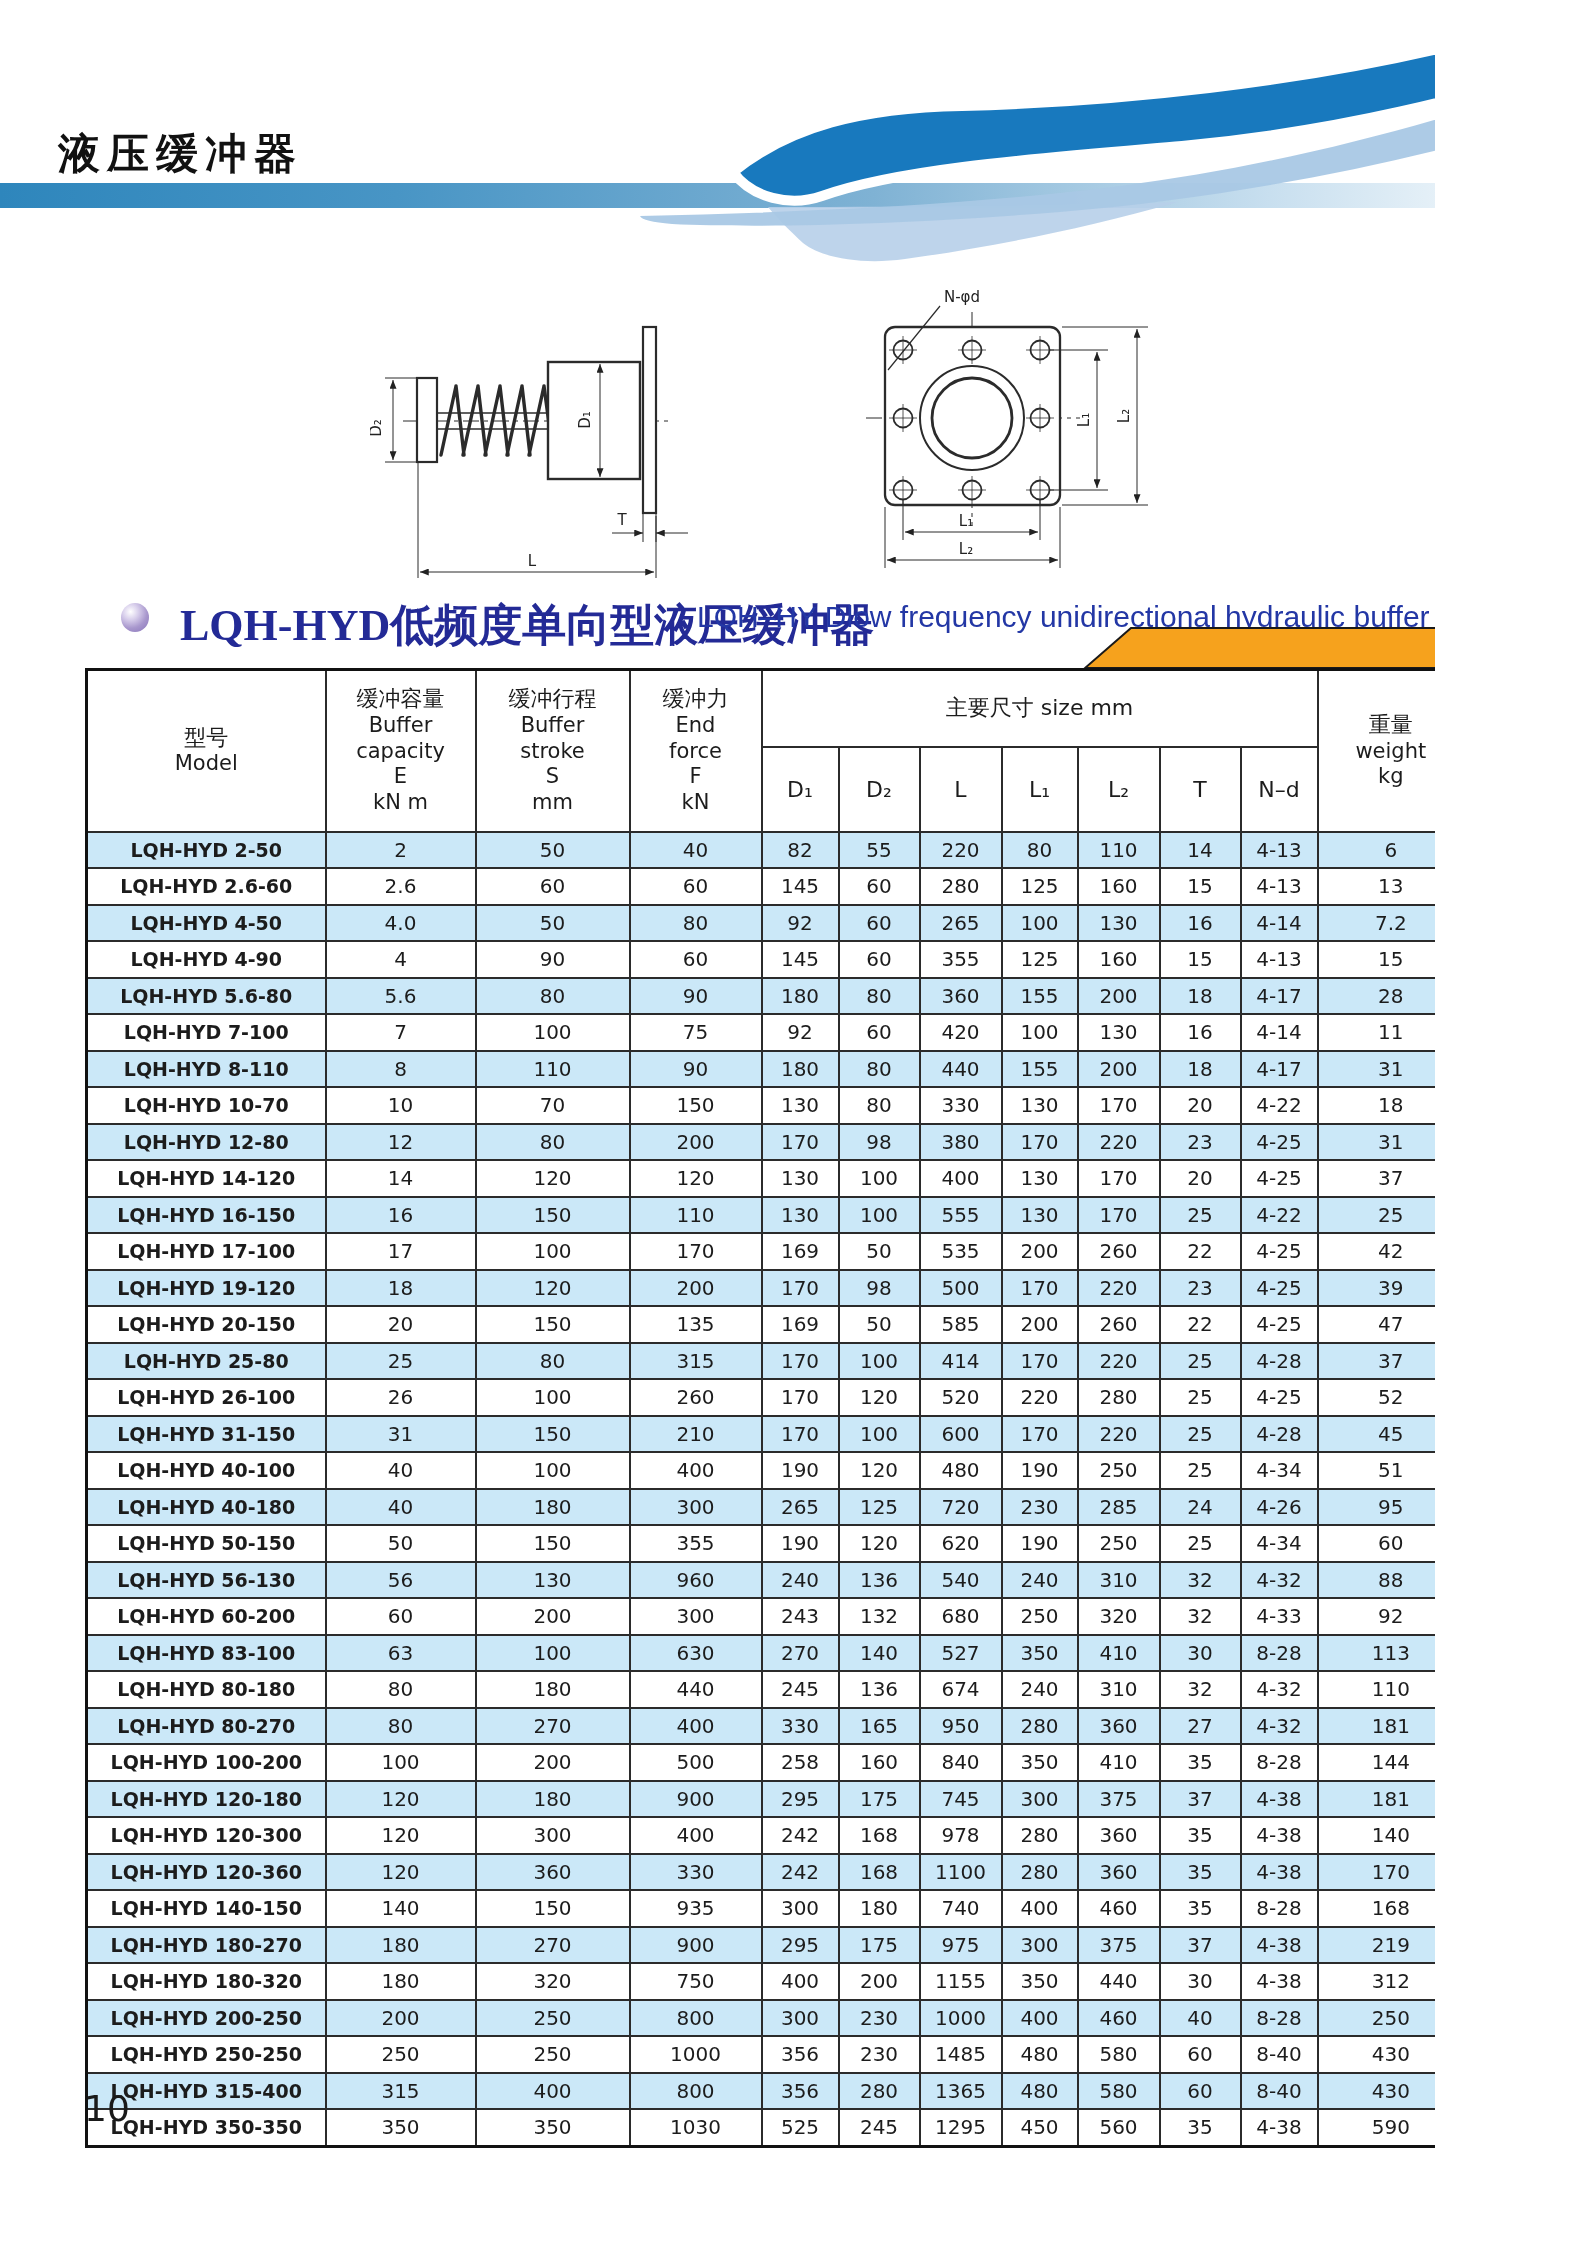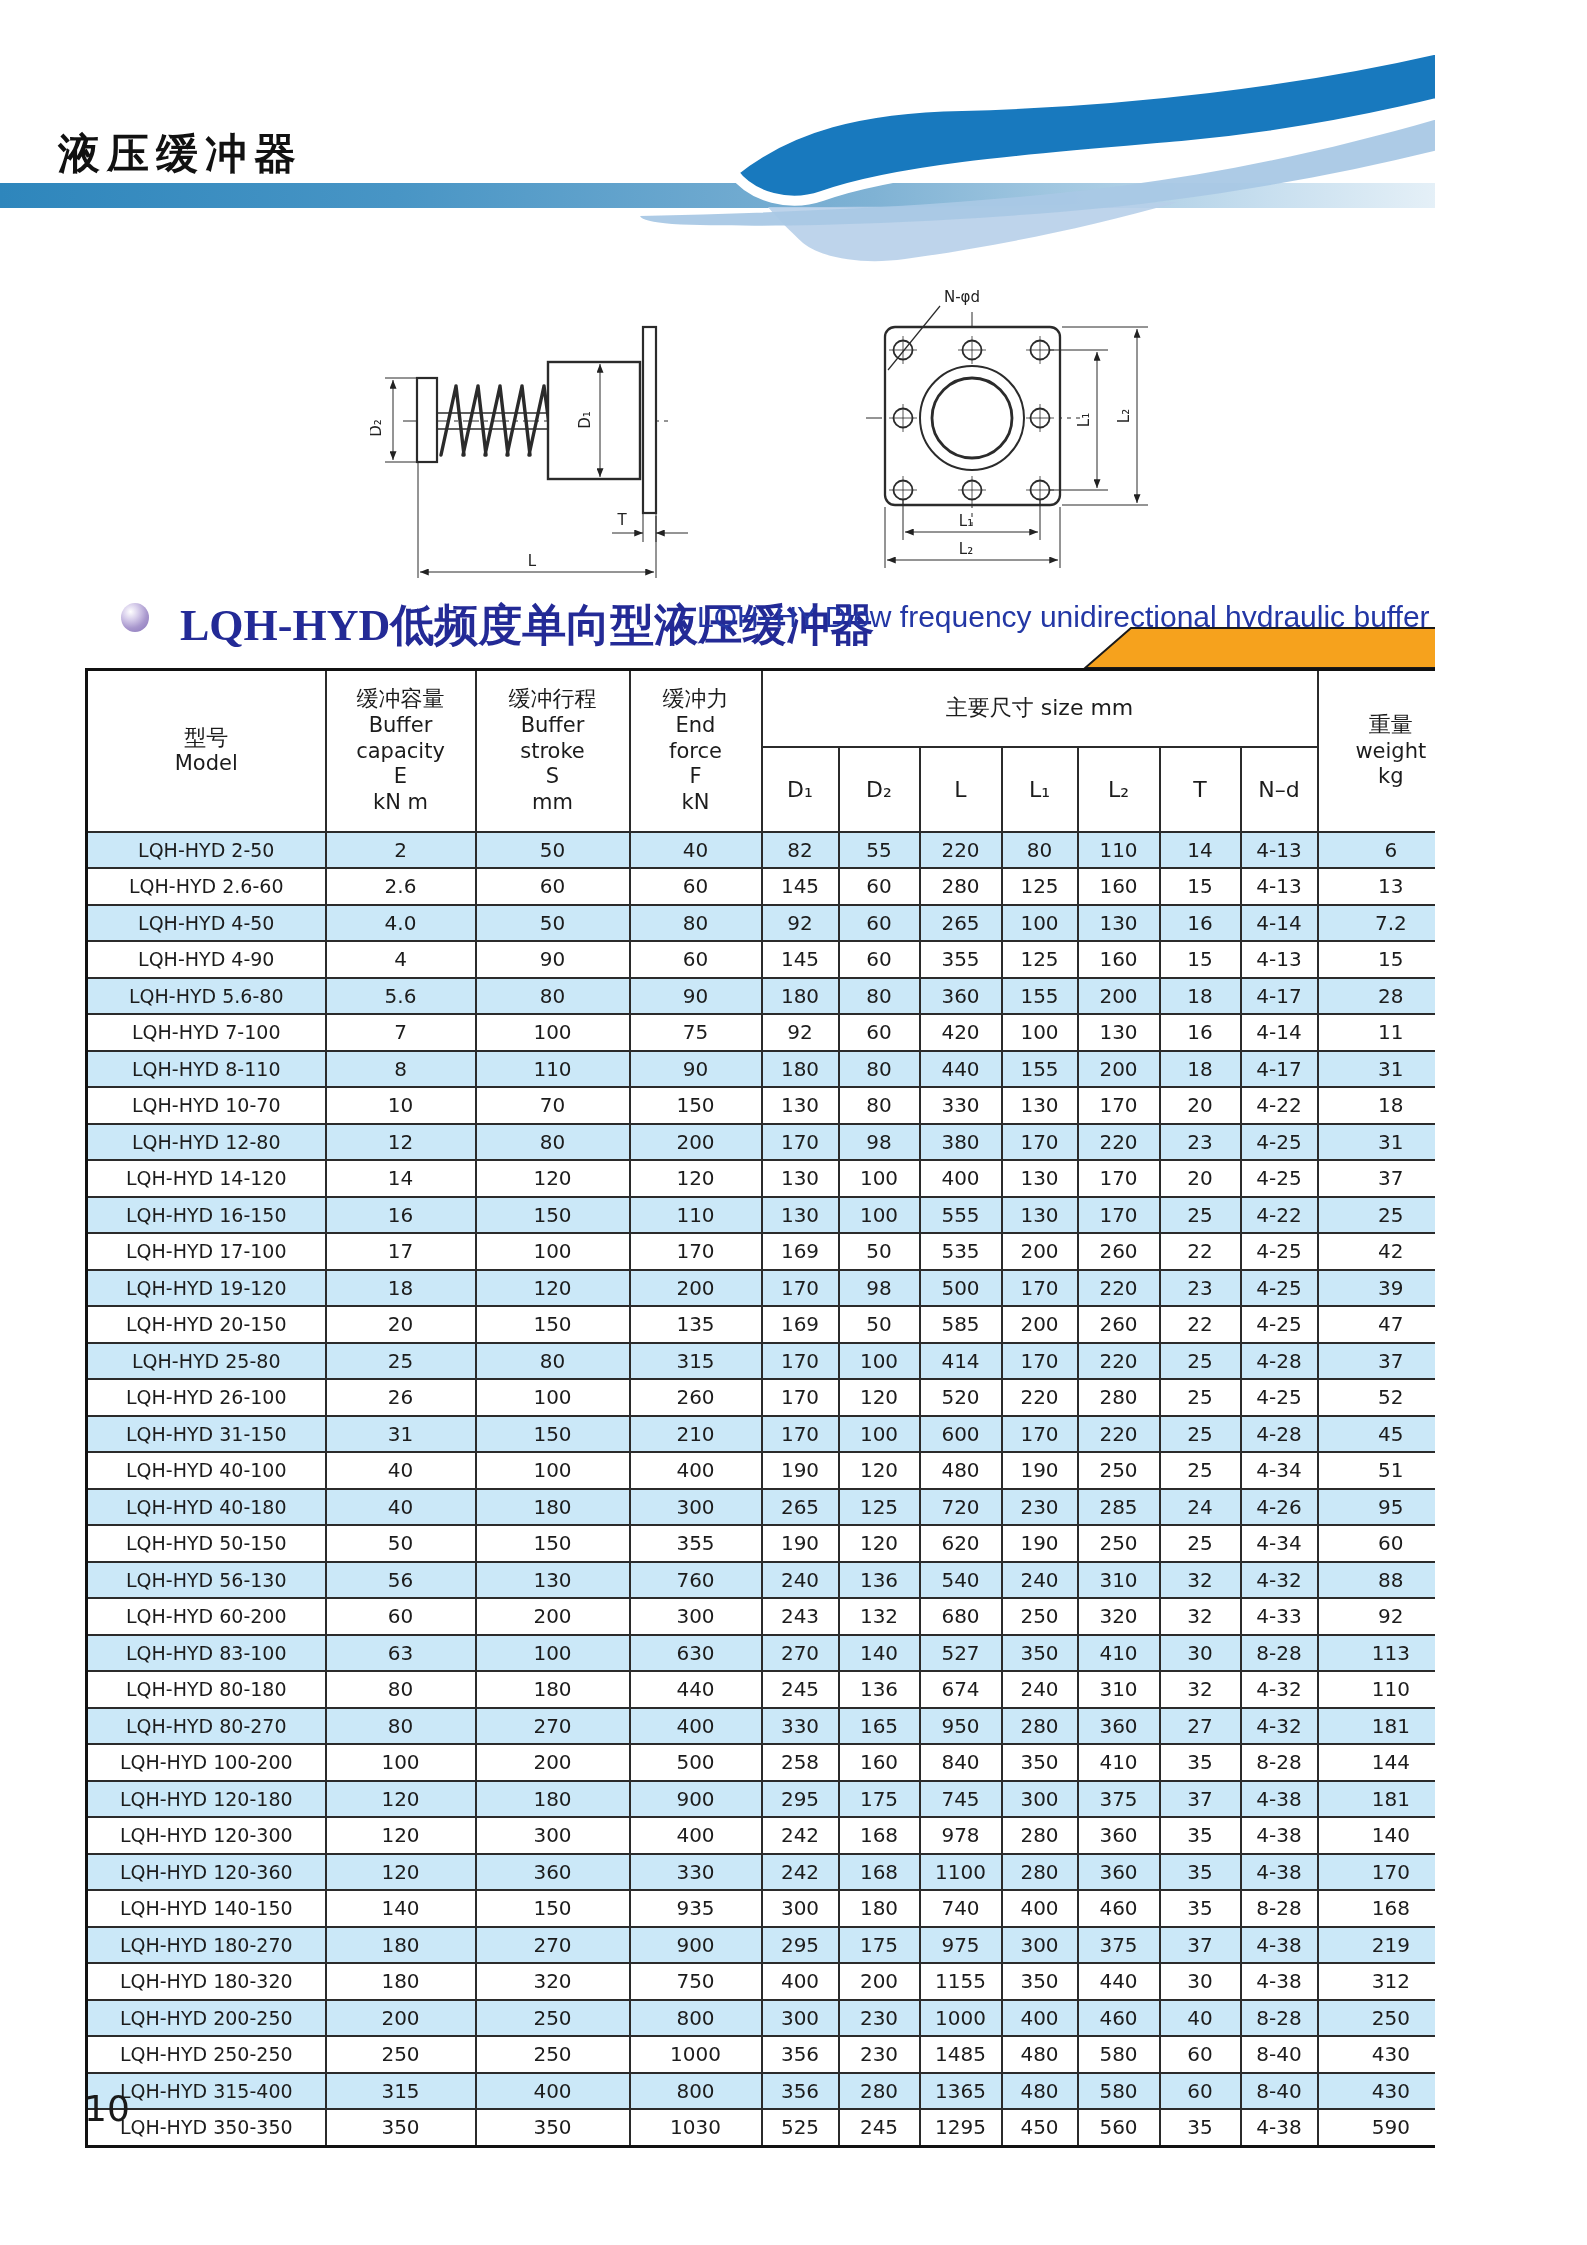--- a/index.html
+++ b/index.html
@@ -52,21 +52,21 @@
     padding:0;overflow:hidden;white-space:nowrap;
   }
   table.spec{border:3px solid #111;}
   thead tr.band1{height:77px;}
   thead tr.band2{height:85px;}
   thead th{font-weight:normal;font-size:21px;background:#fff;}
   thead th .ln{display:block;line-height:1.22;}
   thead th .zh{font-size:22px;}
   th.dim{font-size:22px;}
   tbody td{height:34.5px;font-size:20px;}
-  tbody td.model{font-size:19px;}
+  tbody td.model{font-size:19px;font-weight:bold;}
   tbody tr:nth-child(odd){background:#CBE8F8;}
   tbody tr:nth-child(even){background:#ffffff;}
 
   .page-number{
     position:absolute;left:84px;top:2088px;
     font-size:36px;color:#1a1a1a;font-family:"DejaVu Sans",sans-serif;
   }
 </style>
 </head>
 <body>
@@ -526,21 +526,21 @@
           <td>190</td>
           <td>250</td>
           <td>25</td>
           <td>4-34</td>
           <td>60</td>
         </tr>
         <tr>
           <td class="model">LQH-HYD 56-130</td>
           <td>56</td>
           <td>130</td>
-          <td>760</td>
+          <td>960</td>
           <td>240</td>
           <td>136</td>
           <td>540</td>
           <td>240</td>
           <td>310</td>
           <td>32</td>
           <td>4-32</td>
           <td>88</td>
         </tr>
         <tr>

